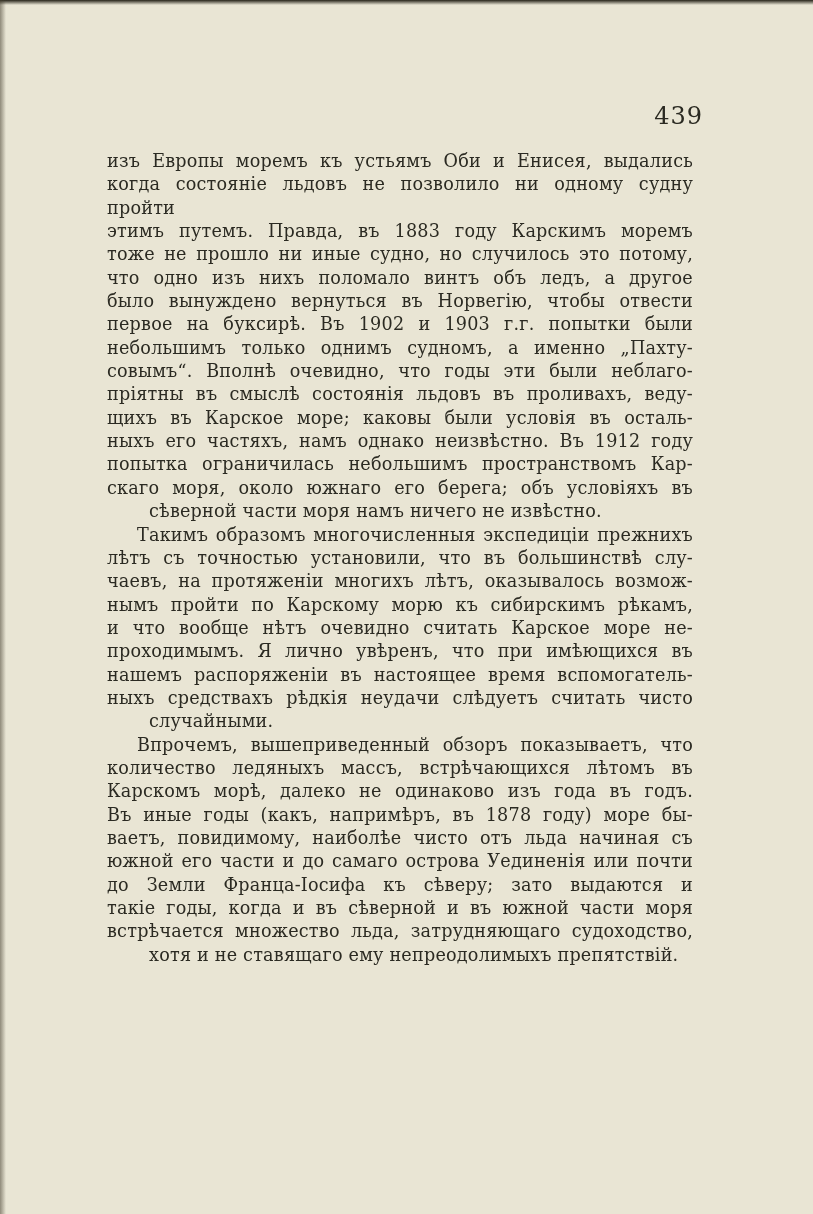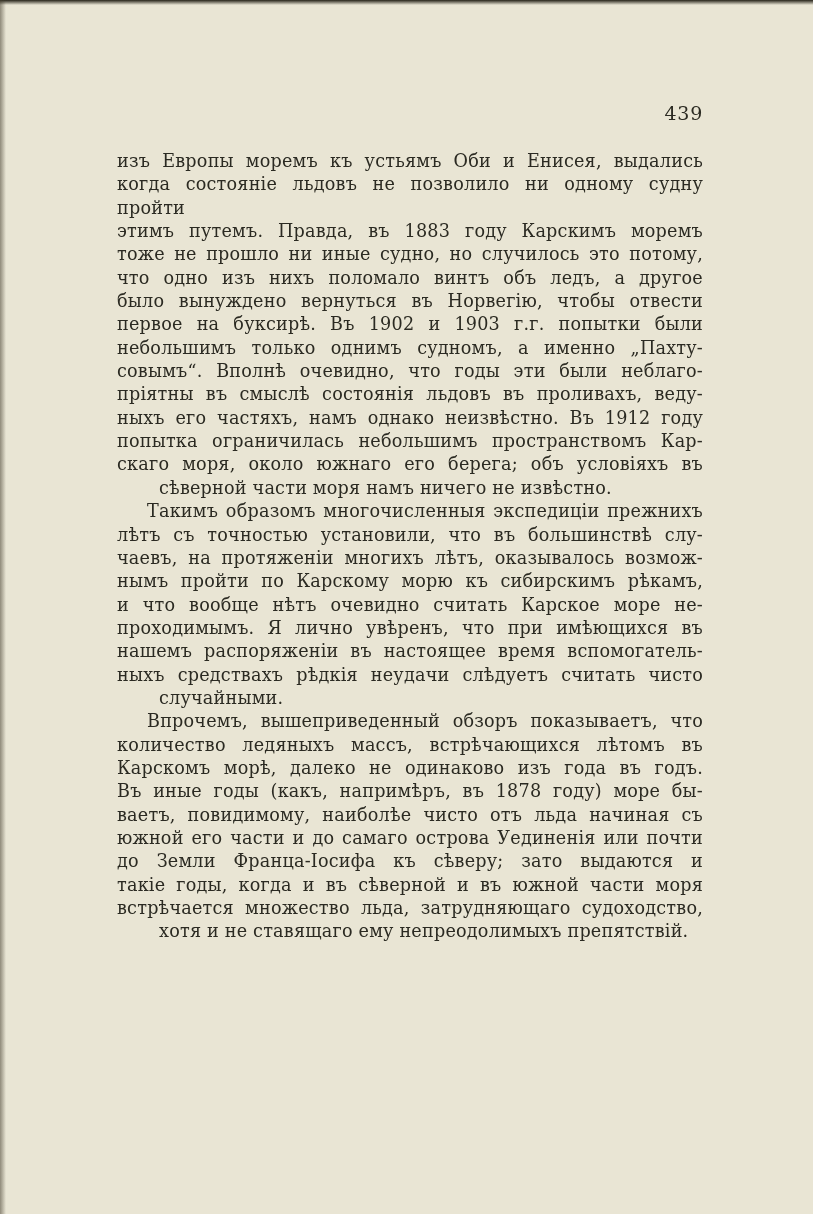--- a/index.html
+++ b/index.html
@@ -38,27 +38,27 @@
     width: 6px;
     background: linear-gradient(90deg, rgba(70,64,48,0.55), rgba(70,64,48,0));
     pointer-events: none;
   }
   .page-number {
     position: absolute;
     top: 102px;
     left: 117px;
     width: 586px;
     text-align: right;
-    font-size: 19px;
+    font-size: 24px;
     letter-spacing: 0.04em;
   }
   .text-block {
     position: absolute;
     top: 150px;
-    left: 117px;
+    left: 107px;
     width: 586px;
     font-size: 17.6px;
     line-height: 23.35px;
     letter-spacing: 0.012em;
   }
   .paragraph {
     margin: 0;
   }
   .line {
     text-align: justify;
@@ -84,20 +84,21 @@
         <div class="line">изъ Европы моремъ къ устьямъ Оби и Енисея, выдались</div>
         <div class="line">когда состояніе льдовъ не позволило ни одному судну пройти</div>
         <div class="line">этимъ путемъ. Правда, въ 1883 году Карскимъ моремъ</div>
         <div class="line">тоже не прошло ни иные судно, но случилось это потому,</div>
         <div class="line">что одно изъ нихъ поломало винтъ объ ледъ, а другое</div>
         <div class="line">было вынуждено вернуться въ Норвегію, чтобы отвести</div>
         <div class="line">первое на буксирѣ. Въ 1902 и 1903 г.г. попытки были</div>
         <div class="line">небольшимъ только однимъ судномъ, а именно „Пахту-</div>
         <div class="line">совымъ“. Вполнѣ очевидно, что годы эти были неблаго-</div>
         <div class="line">пріятны въ смыслѣ состоянія льдовъ въ проливахъ, веду-</div>
+        <div class="line">щихъ въ Карское море; каковы были условія въ осталь-</div>
         <div class="line">ныхъ его частяхъ, намъ однако неизвѣстно. Въ 1912 году</div>
         <div class="line">попытка ограничилась небольшимъ пространствомъ Кар-</div>
         <div class="line">скаго моря, около южнаго его берега; объ условіяхъ въ</div>
         <div class="line last">сѣверной части моря намъ ничего не извѣстно.</div>
       </div>
       <div class="paragraph">
         <div class="line indent">Такимъ образомъ многочисленныя экспедиціи прежнихъ</div>
         <div class="line">лѣтъ съ точностью установили, что въ большинствѣ слу-</div>
         <div class="line">чаевъ, на протяженіи многихъ лѣтъ, оказывалось возмож-</div>
         <div class="line">нымъ пройти по Карскому морю къ сибирскимъ рѣкамъ,</div>

